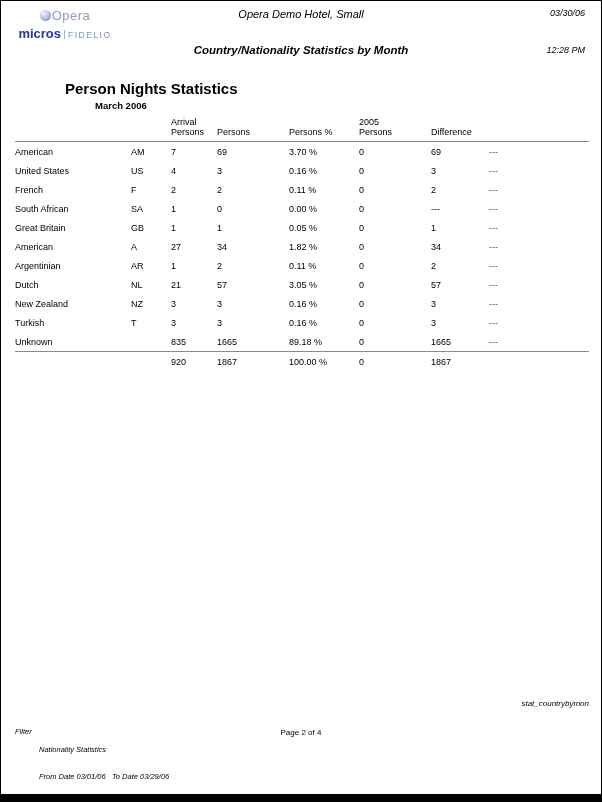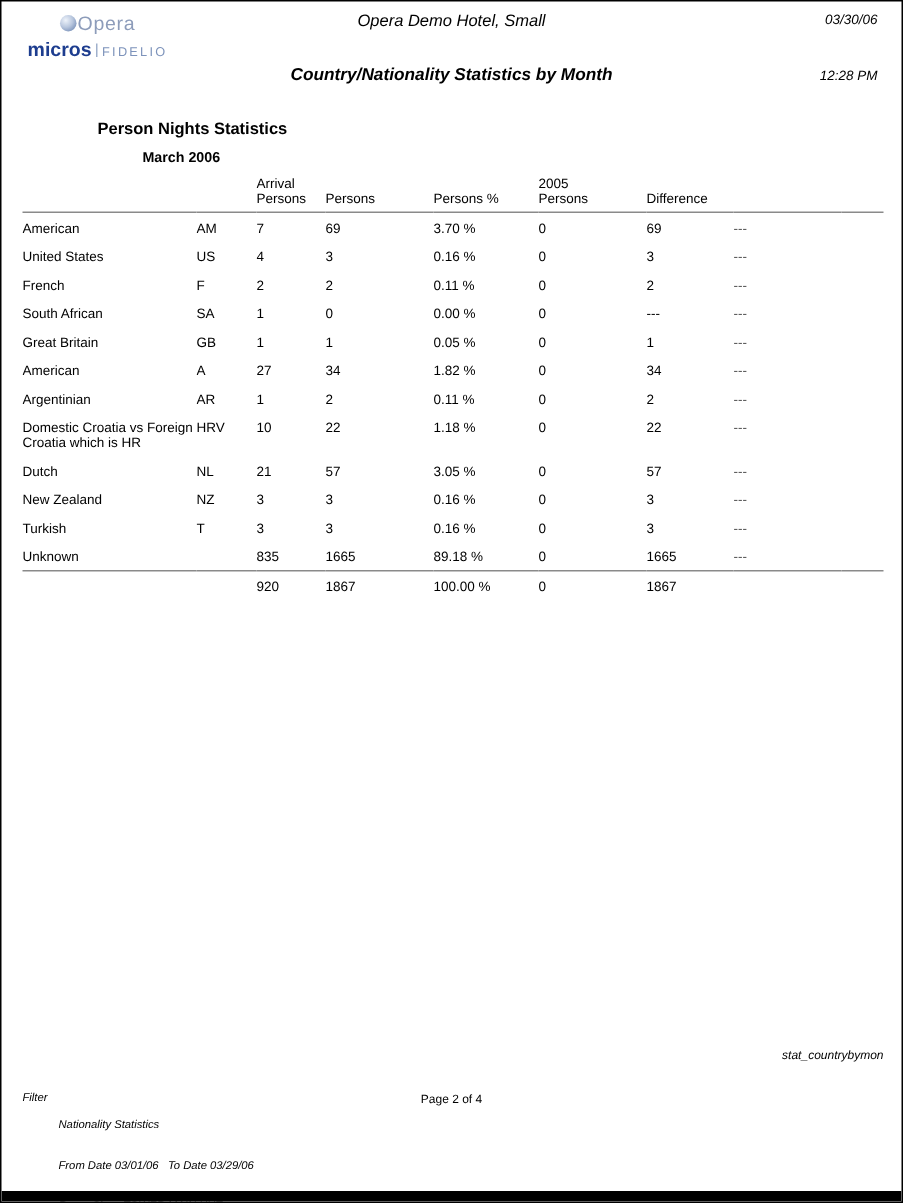--- a/index.html
+++ b/index.html
@@ -37,21 +37,21 @@
     position:absolute; top:7px; left:0; width:100%;
     text-align:center; font-size:11px; font-style:italic;
   }
   .report-date { position:absolute; top:7px; right:16px; font-size:9px; font-style:italic; }
   .report-title {
     position:absolute; top:43px; left:0; width:100%;
     text-align:center; font-size:11.5px; font-weight:bold; font-style:italic;
   }
   .report-time { position:absolute; top:44px; right:16px; font-size:9px; font-style:italic; }
 
-  .section-title { position:absolute; top:79px; left:64px; font-size:11px; font-weight:bold; }
+  .section-title { position:absolute; top:79px; left:64px; font-size:15px; font-weight:bold; }
   .section-month { position:absolute; top:99px; left:94px; font-size:9.5px; font-weight:bold; }
 
   
   .stats-table {
     position:absolute; top:106px; left:14px;
     border-collapse:collapse; table-layout:fixed; width:574px;
   }
   .stats-table th, .stats-table td {
     font-size:9px; line-height:10px; font-weight:normal;
     padding:4.5px 0; vertical-align:top; text-align:left;
@@ -208,31 +208,20 @@
     <td class="num">1</td>
     <td class="num">2</td>
     <td class="num">0.11 %</td>
     <td class="num">0</td>
     <td class="num">2</td>
     <td class="num c-trend">---</td>
     <td></td>
   </tr>
 
 
-  <tr>
-    <td>Domestic Croatia vs Foreign Croatia which is HR</td>
-    <td>HRV</td>
-    <td class="num">10</td>
-    <td class="num">22</td>
-    <td class="num">1.18 %</td>
-    <td class="num">0</td>
-    <td class="num">22</td>
-    <td class="num c-trend">---</td>
-    <td></td>
-  </tr>
 
   <tr>
     <td>Dutch</td>
     <td>NL</td>
     <td class="num">21</td>
     <td class="num">57</td>
     <td class="num">3.05 %</td>
     <td class="num">0</td>
     <td class="num">57</td>
     <td class="num c-trend">---</td>

